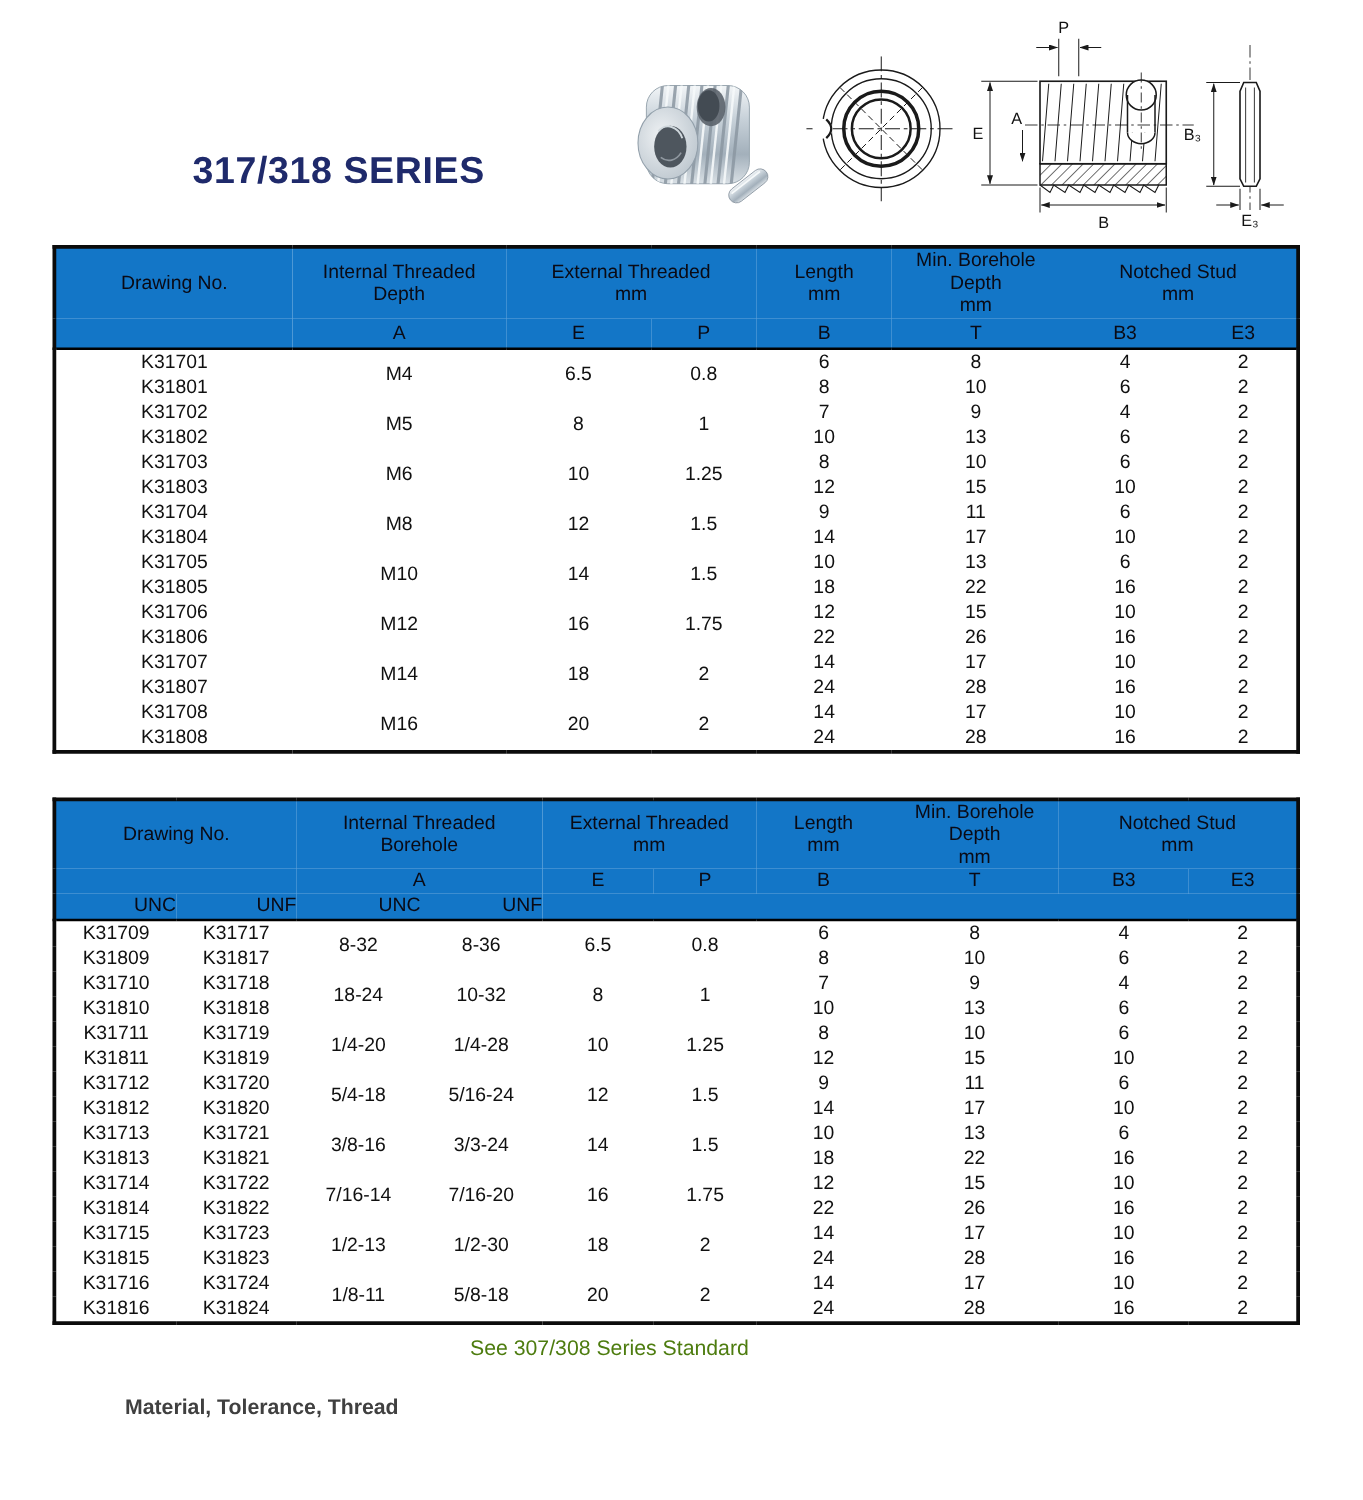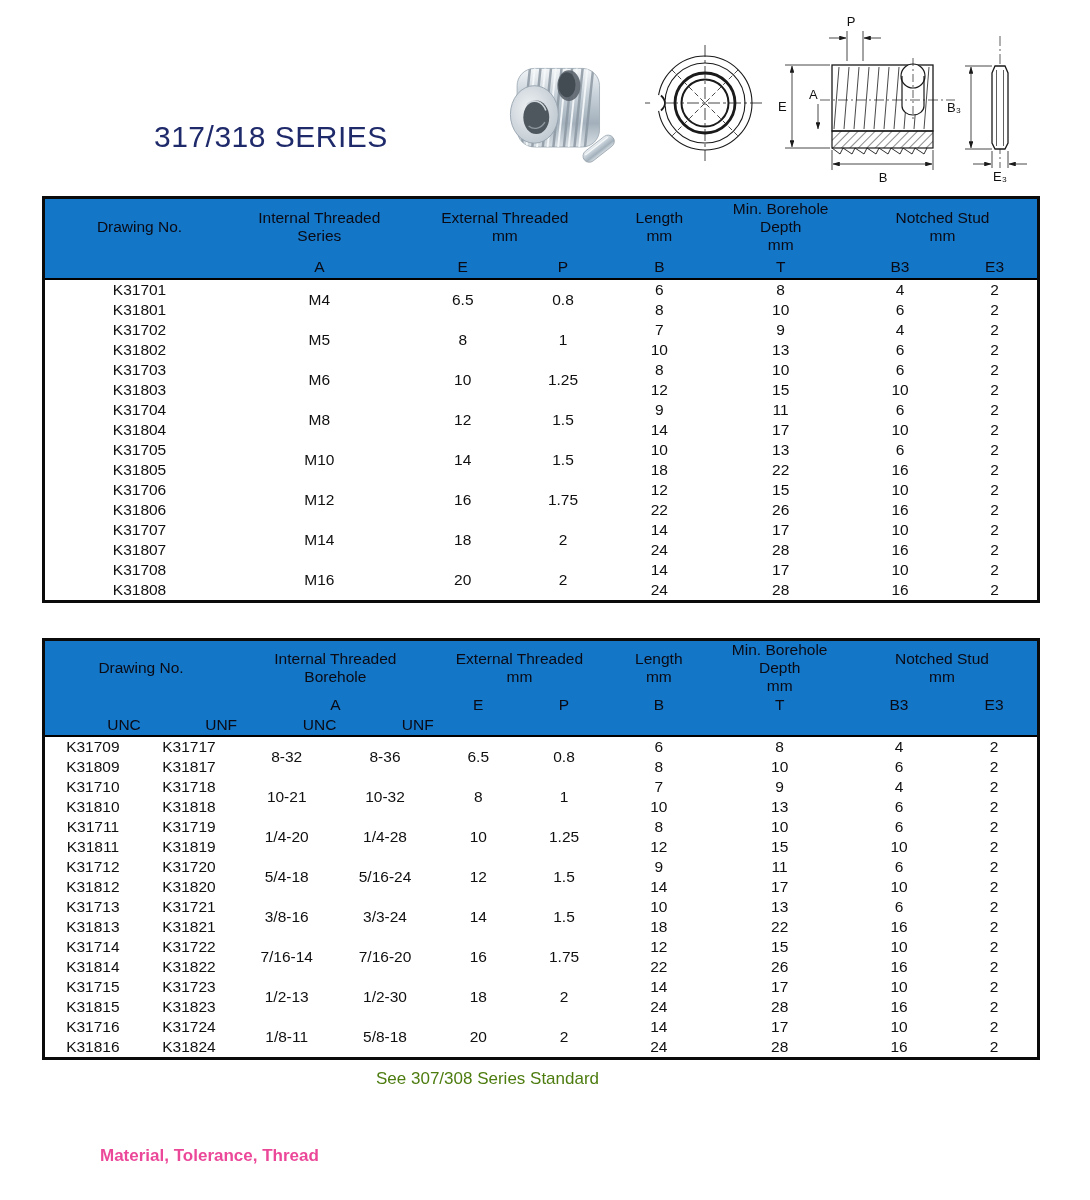--- a/index.html
+++ b/index.html
@@ -1,32 +1,32 @@
 <!DOCTYPE html>
 <html><head>
 <meta charset="utf-8">
 <style>
   html,body{margin:0;padding:0;background:#ffffff;}
   body{width:1090px;height:1200px;position:relative;font-family:"Liberation Sans",sans-serif;color:#111;}
   .abs{position:absolute;}
-  .page-title{left:154px;top:120px;font-size:30px;font-weight:normal;letter-spacing:0.5px;color:#1F2A6B;}
+  .page-title{left:154px;top:120px;font-size:30px;font-weight:bold;letter-spacing:0.5px;color:#1F2A6B;}
   table.spec{position:absolute;left:42px;width:998px;border-collapse:collapse;table-layout:fixed;
              border:3px solid #0b0b0b;box-sizing:border-box;background:#fff;}
   #table1{top:196px;}
   #table2{top:638px;}
   thead{background:#1376C7;}
   thead tr.h-main th{height:56px;}
   #table2 thead tr.h-main th{height:54px;}
   thead tr.h-sub th{height:23px;}
   #table2 thead tr.h-sub th{height:20px;}
   #table2 thead tr.h-unc th{height:20px;text-align:right;}
   th{font-weight:normal;font-size:15.5px;line-height:18px;color:#0a0a14;padding:0;text-align:center;vertical-align:middle;}
   thead{border-bottom:2px solid #000;}
   td{font-size:15.5px;text-align:center;vertical-align:middle;height:20px;padding:0;line-height:20px;color:#101010;}
-  .footer-label{left:100px;top:1146px;font-size:17px;font-weight:bold;color:#ec4899;}
+  .footer-label{left:100px;top:1116px;font-size:17px;font-weight:bold;color:#404040;}
   .footer-note{left:376px;top:1069px;font-size:17px;color:#4d7c0f;}
   svg text{font-family:"Liberation Sans",sans-serif;fill:#111;}
   .dimtext{font-size:13px;}
 </style>
 </head>
 <body>
 
 <div class="abs page-title" style="color: rgb(31, 42, 107);">317/318 SERIES</div>
 
 <svg class="abs" style="left:503px;top:55px;" width="125" height="115" viewBox="0 0 125 120">
@@ -192,21 +192,21 @@
       <col style="width:104px">
       <col style="width:86px">
   </colgroup>
   <thead style="background: rgb(19, 118, 199);">
     <tr class="h-main">
       <th>
           <div>Drawing No.</div>
         </th>
       <th>
         <div>Internal Threaded</div>
-          <div>Series</div>
+          <div>Depth</div>
         </th>
       <th colspan="2">
         <div>External Threaded</div>
           <div>mm</div>
         </th>
       <th>
         <div>Length</div>
           <div>mm</div>
         </th>
       <th>
@@ -443,21 +443,21 @@
         <td>K31809</td>
         <td>K31817</td>
         <td>8</td>
         <td>10</td>
         <td>6</td>
         <td>2</td>
       </tr>
       <tr>
         <td>K31710</td>
         <td>K31718</td>
-        <td rowspan="2">10-21</td>
+        <td rowspan="2">18-24</td>
         <td rowspan="2">10-32</td>
         <td rowspan="2">8</td>
         <td rowspan="2">1</td>
         <td>7</td>
         <td>9</td>
         <td>4</td>
         <td>2</td>
       </tr>
       <tr>
         <td>K31810</td>

